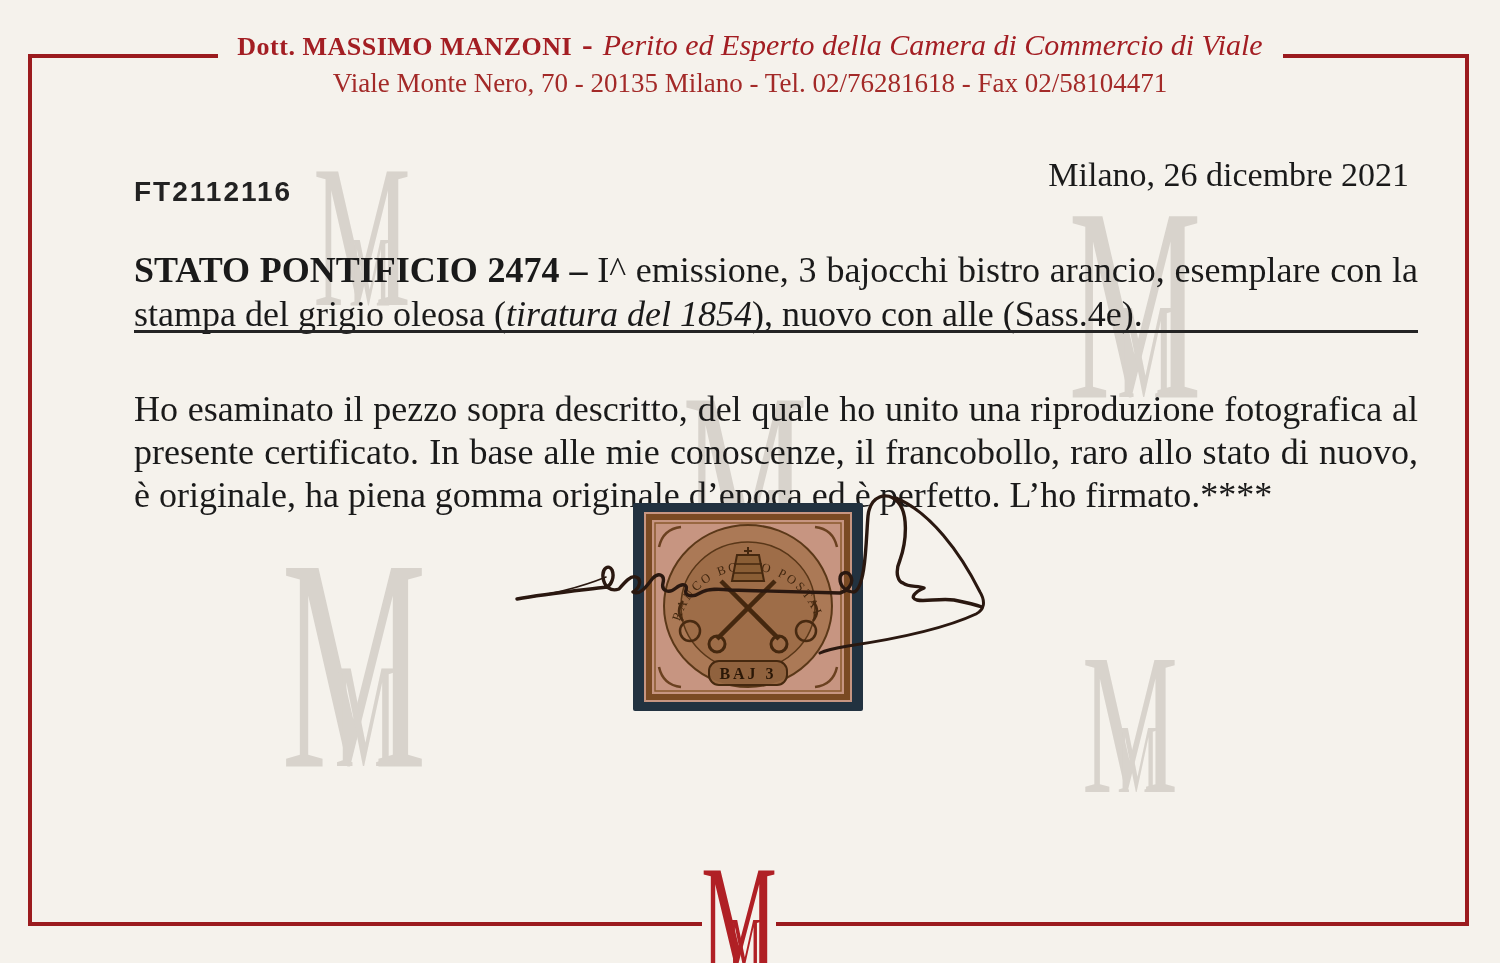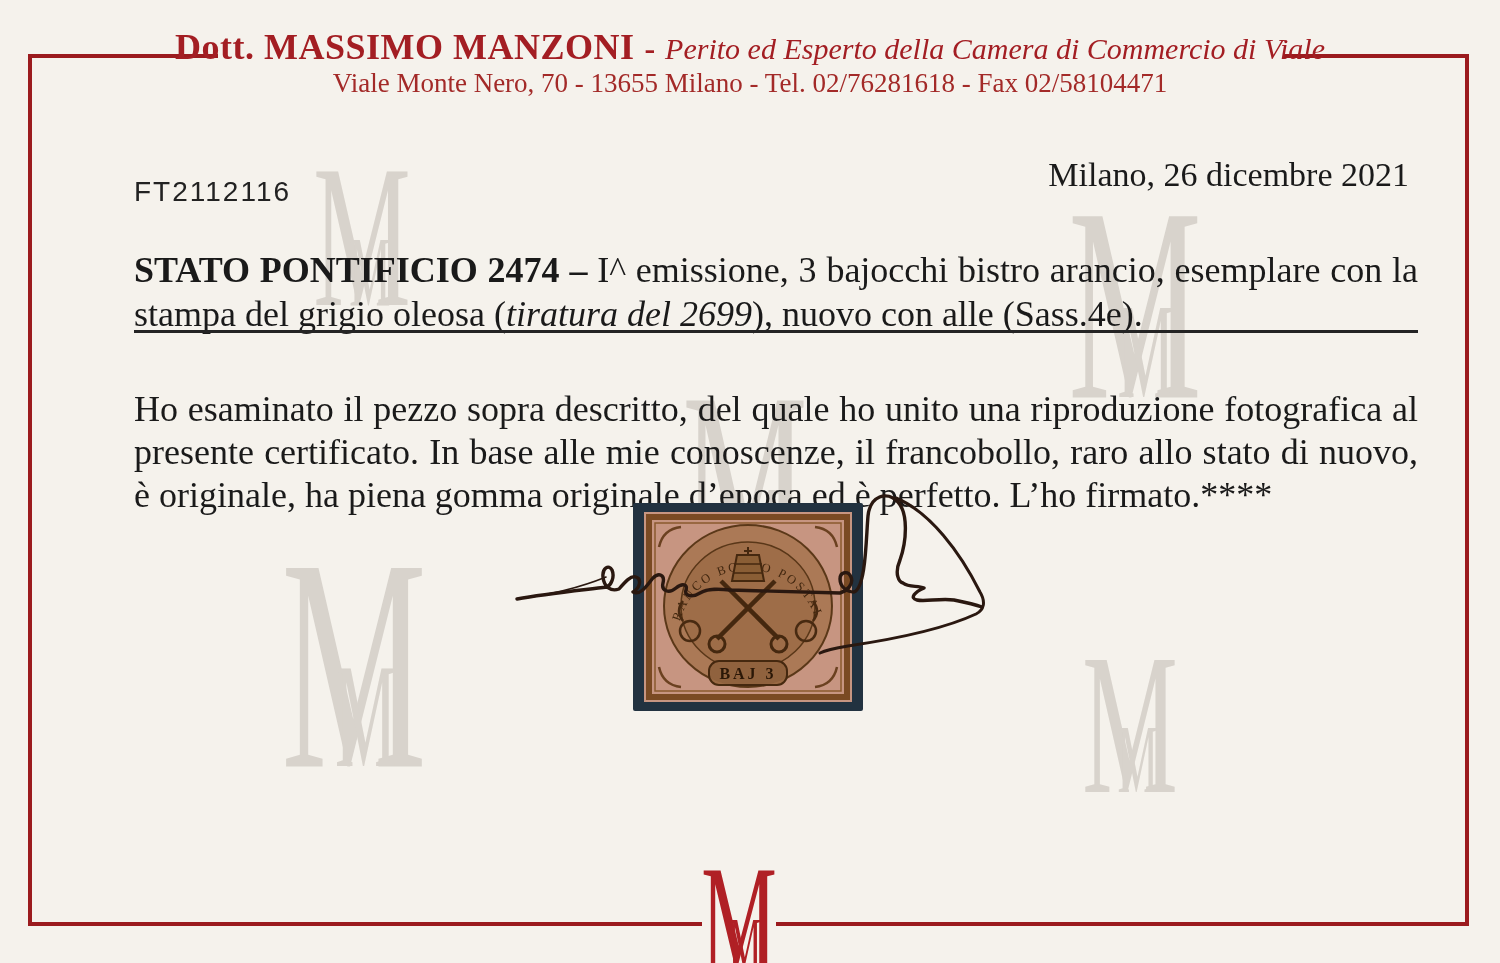--- a/index.html
+++ b/index.html
@@ -7,28 +7,28 @@
     width:1500px;height:963px;position:relative;overflow:hidden;
     background:#f5f2ec;
     font-family:"Liberation Serif", serif;
     color:#1a1a1a;
   }
   
   .rule{position:absolute;background:#9b1b1e;z-index:3;}
   
   .hdr1{position:absolute;left:0;right:0;top:26px;text-align:center;z-index:4;
         color:#a31e23;white-space:nowrap;}
-  .hdr1 .b{font-weight:bold;font-size:36px;letter-spacing:.5px;margin-top:20px;}
+  .hdr1 .b{font-weight:bold;font-size:26px;letter-spacing:.5px;margin-top:20px;}
   .hdr1 .dash{font-weight:bold;font-size:32px;padding:0 6px;}
   .hdr1 .i{font-style:italic;font-size:30px;}
   .hdr2{position:absolute;left:0;right:0;top:68px;text-align:center;z-index:4;
         color:#a32a28;font-size:27px;white-space:nowrap;}
   
   .certno{position:absolute;left:134px;top:176px;z-index:4;
-          font-family:"Liberation Sans", sans-serif;font-weight:normal;
+          font-family:"Liberation Sans", sans-serif;font-weight:bold;
           font-size:28px;letter-spacing:2px;color:#222;text-align:center;}
   .date{position:absolute;right:91px;top:156px;z-index:4;font-size:34px;}
   .para{position:absolute;left:134px;width:1284px;z-index:4;
         font-size:36px;line-height:44px;text-align:justify;}
   .p1{top:212px;}
   .p1 .b{font-weight:bold;}
   .p1 .i{font-style:italic;}
   .divider{position:absolute;left:134px;top:330px;width:1284px;height:3px;
            background:#242424;z-index:4;}
   .p2{top:352px;line-height:43px;}
@@ -99,27 +99,27 @@
 <div class="rule" style="left:28px;top:54px;width:4px;height:872px;"></div>
 <div class="rule" style="left:1465px;top:54px;width:4px;height:872px;"></div>
 <div class="rule" style="left:28px;top:922px;width:674px;height:4px;"></div>
 <div class="rule" style="left:776px;top:922px;width:693px;height:4px;"></div>
 
 <div class="hdr1">
   <span class="b">Dott. MASSIMO MANZONI</span>
   <span class="dash">-</span>
   <span class="i">Perito ed Esperto della Camera di Commercio di Viale</span>
 </div>
-<div class="hdr2">Viale Monte Nero, 70 - 13655 Milano - Tel. 02/76281618 - Fax 02/58104471</div>
+<div class="hdr2">Viale Monte Nero, 70 - 20135 Milano - Tel. 02/76281618 - Fax 02/58104471</div>
 
 <div class="certno">FT2112116</div>
 <div class="date">Milano, 26 dicembre 2021</div>
 
 <p class="para p1">
-  <span class="b">STATO PONTIFICIO 2474 – </span><span>I^ emissione, 3 bajocchi bistro arancio, esemplare con la stampa del grigio oleosa (</span><span class="i">tiratura del 2699</span><span>), nuovo con alle (Sass.4e).</span>
+  <span class="b">STATO PONTIFICIO 2474 – </span><span>I^ emissione, 3 bajocchi bistro arancio, esemplare con la stampa del grigio oleosa (</span><span class="i">tiratura del 1854</span><span>), nuovo con alle (Sass.4e).</span>
 </p>
 
 <div class="divider"></div>
 
 <p class="para p2">Ho esaminato il pezzo sopra descritto, del quale ho unito una riproduzione fotografica al presente certificato. In base alle mie conoscenze, il francobollo, raro allo stato di nuovo, è originale, ha piena gomma originale d’epoca ed è perfetto. L’ho firmato.****</p>
 
 <div class="stamp">
 <svg viewBox="0 0 230 208">
   <rect x="0" y="0" width="230" height="208" rx="2" fill="#223240"></rect>
   <rect x="11" y="9" width="208" height="190" fill="#c79581"></rect>

